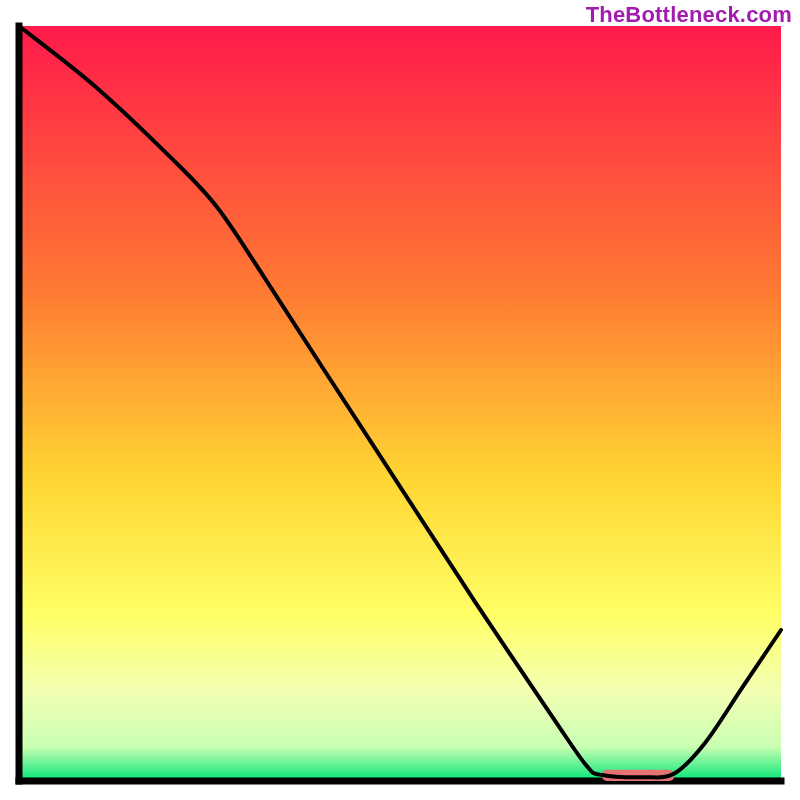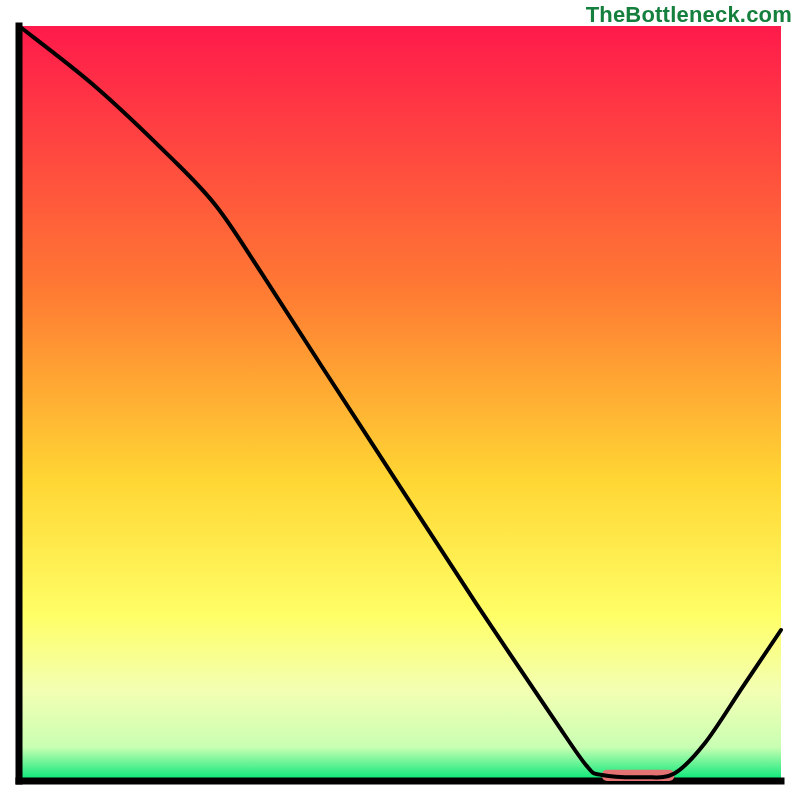--- a/index.html
+++ b/index.html
@@ -14,21 +14,21 @@
     position: relative;
     width: 800px;
     height: 800px;
   }
   .watermark {
     position: absolute;
     top: 2px;
     right: 8px;
     font-size: 22px;
     font-weight: bold;
-    color: #15803d;
+    color: #a21caf;
     letter-spacing: 0.2px;
   }
   svg {
     display: block;
   }
 </style>
 </head>
 <body>
 
 <div class="container">

